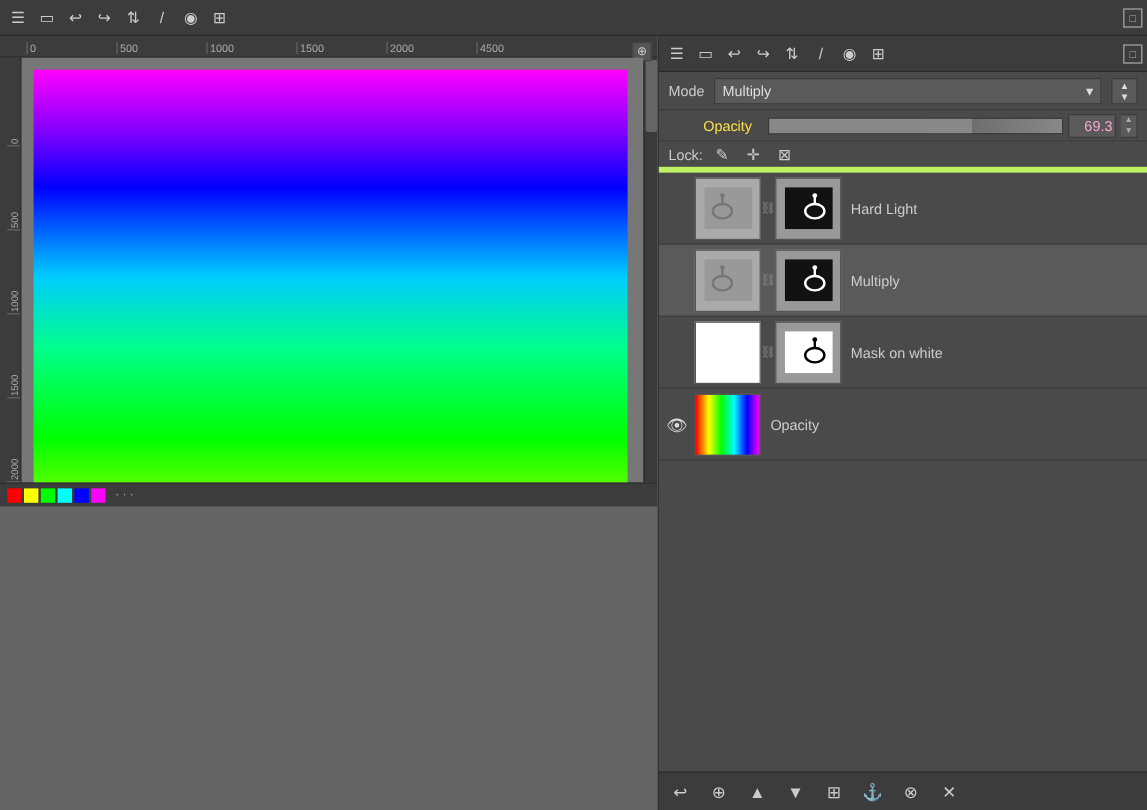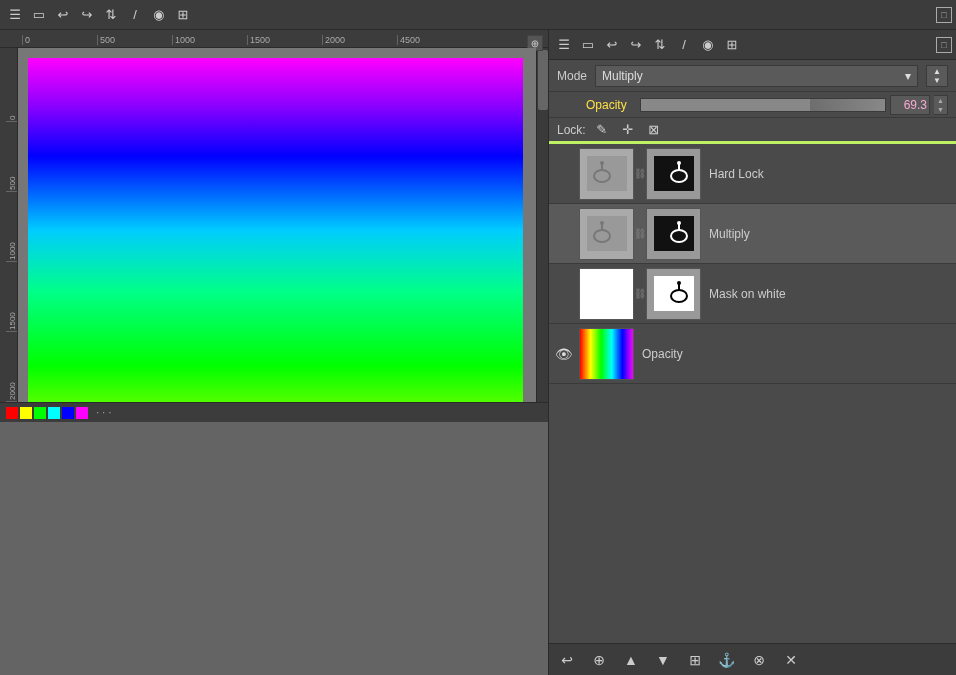--- a/index.html
+++ b/index.html
@@ -323,21 +323,21 @@
     }
 
     
     .lock-row {
       height: 26px;
       background: #4a4a4a;
       display: flex;
       align-items: center;
       padding: 0 8px;
       gap: 6px;
-      border-bottom: 3px solid #bef264;
+      border-bottom: 5px solid #bef264;
     }
     .lock-label {
       color: #ccc;
       font-size: 12px;
     }
     .lock-icon-btn {
       width: 20px;
       height: 18px;
       display: flex;
       align-items: center;
@@ -589,21 +589,21 @@
           <div class="thumb-chain">⛓</div>
           <div class="layer-thumb-mask">
             <svg width="40" height="35" viewBox="0 0 40 35">
               <rect width="40" height="35" fill="#111"></rect>
               <ellipse cx="25" cy="20" rx="8" ry="6" fill="none" stroke="#fff" stroke-width="2"></ellipse>
               <line x1="25" y1="14" x2="25" y2="8" stroke="#fff" stroke-width="2"></line>
               <circle cx="25" cy="7" r="2" fill="#fff"></circle>
             </svg>
           </div>
         </div>
-        <span class="layer-name">Hard Lock</span>
+        <span class="layer-name">Hard Light</span>
       </div>
 
       <div class="layer-item active">
         <div class="layer-visibility"></div>
         <div class="layer-thumbs">
           <div class="layer-thumb thumb-gray" style="background:#aaa; display:flex; align-items:center; justify-content:center;">
             <svg width="40" height="35" viewBox="0 0 40 35">
               <rect width="40" height="35" fill="#999"></rect>
               <ellipse cx="15" cy="20" rx="8" ry="6" fill="none" stroke="#777" stroke-width="2"></ellipse>
               <line x1="15" y1="14" x2="15" y2="8" stroke="#777" stroke-width="2"></line>

